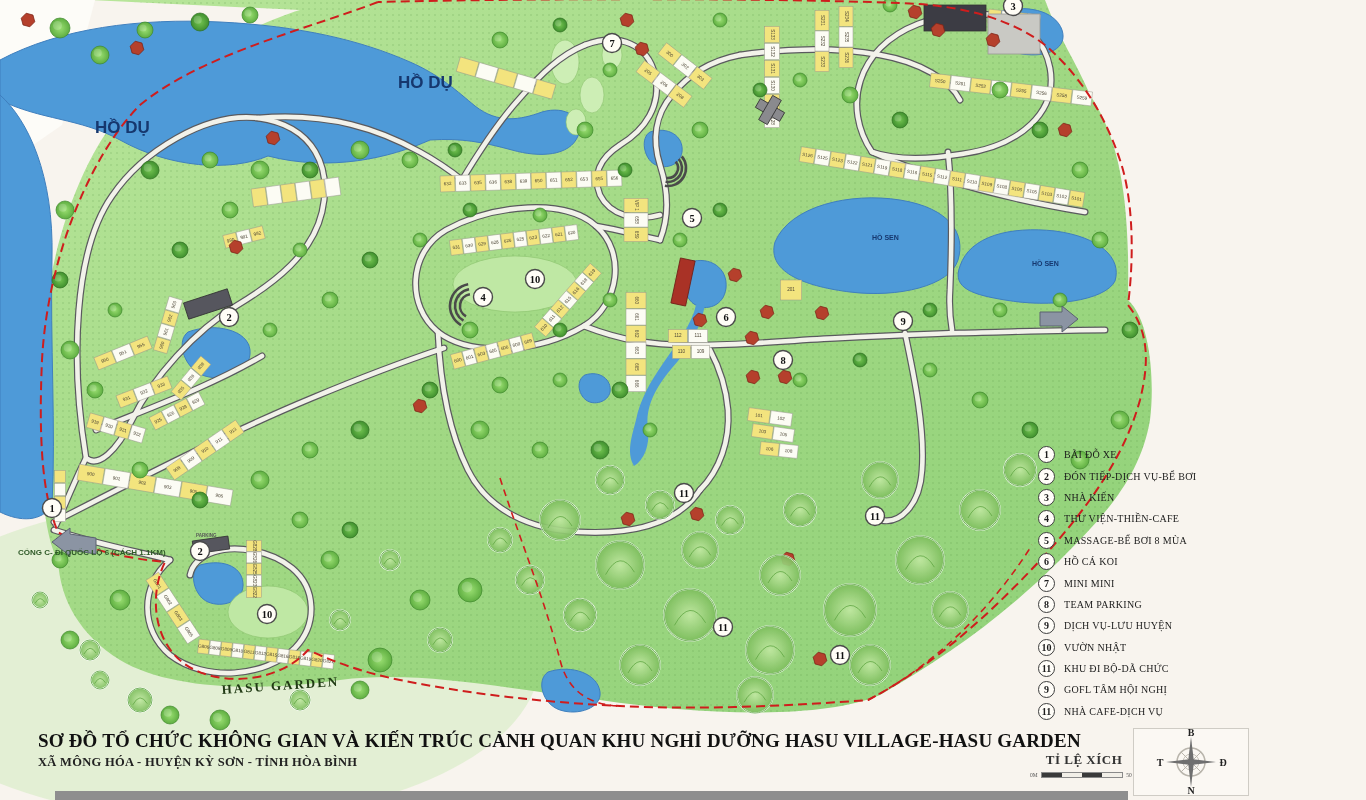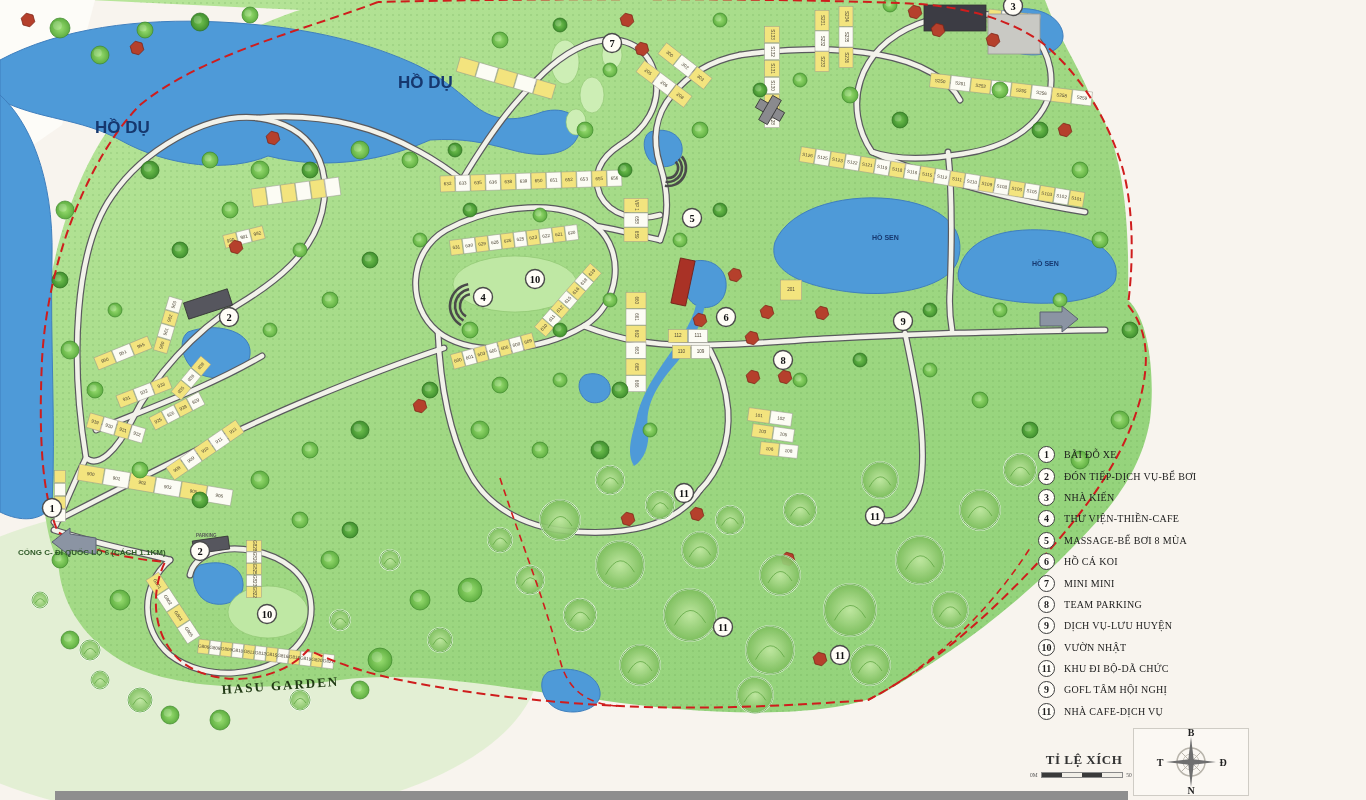--- a/index.html
+++ b/index.html
@@ -1268,20 +1268,24 @@
       <div class="legend-item">
         <span class="legend-num">9</span>
         <span class="legend-label">GOFL TÂM HỘI NGHỊ</span>
       </div>
       <div class="legend-item">
         <span class="legend-num">11</span>
         <span class="legend-label">NHÀ CAFE-DỊCH VỤ</span>
       </div>
     </div>
 
+  <div class="footer">
+    <div class="footer-title">SƠ ĐỒ TỔ CHỨC KHÔNG GIAN VÀ KIẾN TRÚC CẢNH QUAN KHU NGHỈ DƯỠNG HASU VILLAGE-HASU GARDEN</div>
+    <div class="footer-sub">XÃ MÔNG HÓA - HUYỆN KỲ SƠN - TỈNH HÒA BÌNH</div>
+  </div>
   <div class="bottombar"></div>
 
   <div class="scalebox">
     <div class="scale-label">TỈ LỆ XÍCH</div>
     <div class="scale-row">
       <span class="scale-min">0M</span>
       <div class="scale-bar">
         <i class="sb-d"></i>
           <i class="sb-l"></i>
           <i class="sb-d"></i>

